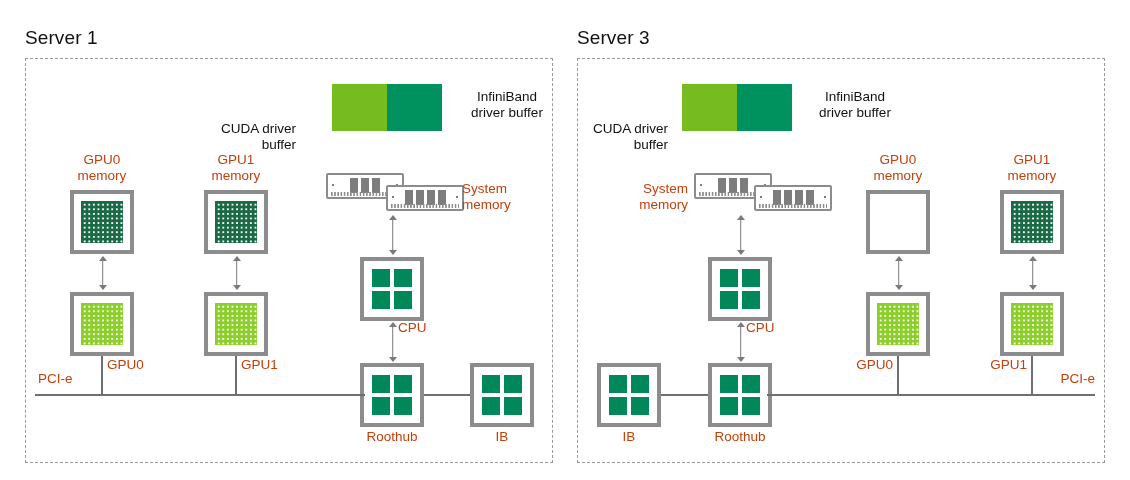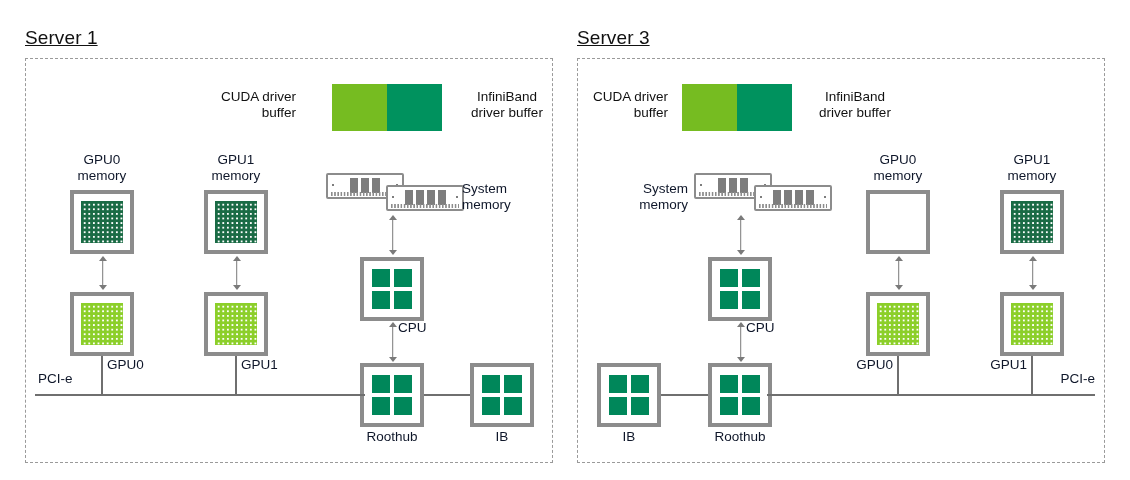--- a/index.html
+++ b/index.html
@@ -4,37 +4,37 @@
 <style>
   html,body{margin:0;padding:0;background:#ffffff;}
   body{
     width:1130px;height:480px;position:relative;overflow:hidden;
     font-family:"Liberation Sans","DejaVu Sans",sans-serif;
     color:#1a1a1a;
   }
   .server{position:absolute;top:0;left:0;}
   .server-title{
     position:absolute;font-size:19px;font-weight:400;color:#111;
-    letter-spacing:.1px;white-space:nowrap;text-decoration:underline;
+    letter-spacing:.1px;white-space:nowrap;
   }
   .server-box{
     position:absolute;border:1px dashed #9a9a9a;background:transparent;
     box-sizing:border-box;
   }
 
   
   .buffer-pair{position:absolute;display:flex;}
   .buf{width:55px;height:47px;}
   .buf-cuda{background:#76bc21;}
   .buf-ib{background:#00925e;}
   .buf-label{
     position:absolute;font-size:13.5px;line-height:16px;color:#111;
     white-space:pre-line;
   }
-  .buf-label.right-al{text-align:right;}
+  .buf-label.right-al{text-align:right;margin-top:32px;}
   .buf-label.left-al{text-align:center;}
 
   
   .chip{position:absolute;box-sizing:border-box;}
   .chip .frame{
     position:absolute;inset:0;border:4px solid #8c8c8c;background:#ffffff;
     box-sizing:border-box;
   }
   .chip .notch{position:absolute;background:#8c8c8c;}
   .chip .notch.n-top{left:50%;transform:translateX(-50%);top:0;width:16px;height:4px;}
@@ -101,21 +101,21 @@
   }
   .arrow .head{
     position:absolute;left:50%;transform:translateX(-50%);
     width:0;height:0;border-left:4.5px solid transparent;border-right:4.5px solid transparent;
   }
   .arrow .head.up{top:0;border-bottom:5px solid #7a7a7a;}
   .arrow .head.down{bottom:0;border-top:5px solid #7a7a7a;}
 
   
   .lbl{
-    position:absolute;font-size:13.5px;line-height:16px;color:#0f172a;
+    position:absolute;font-size:13.5px;line-height:16px;color:#c2410c;
     white-space:pre-line;
   }
   .lbl.c{text-align:center;}
   .lbl.r{text-align:right;}
   .lbl.l{text-align:left;}
 </style>
 </head>
 <body>
 
 <div class="server">

